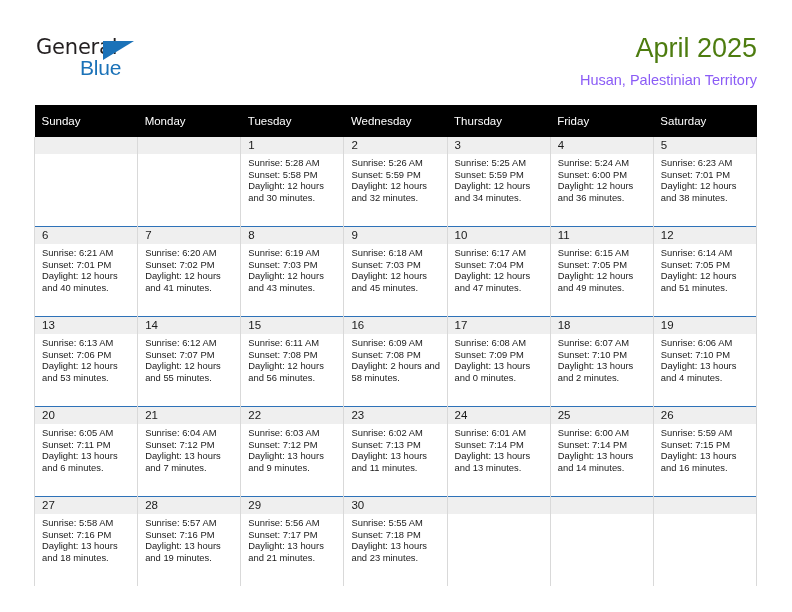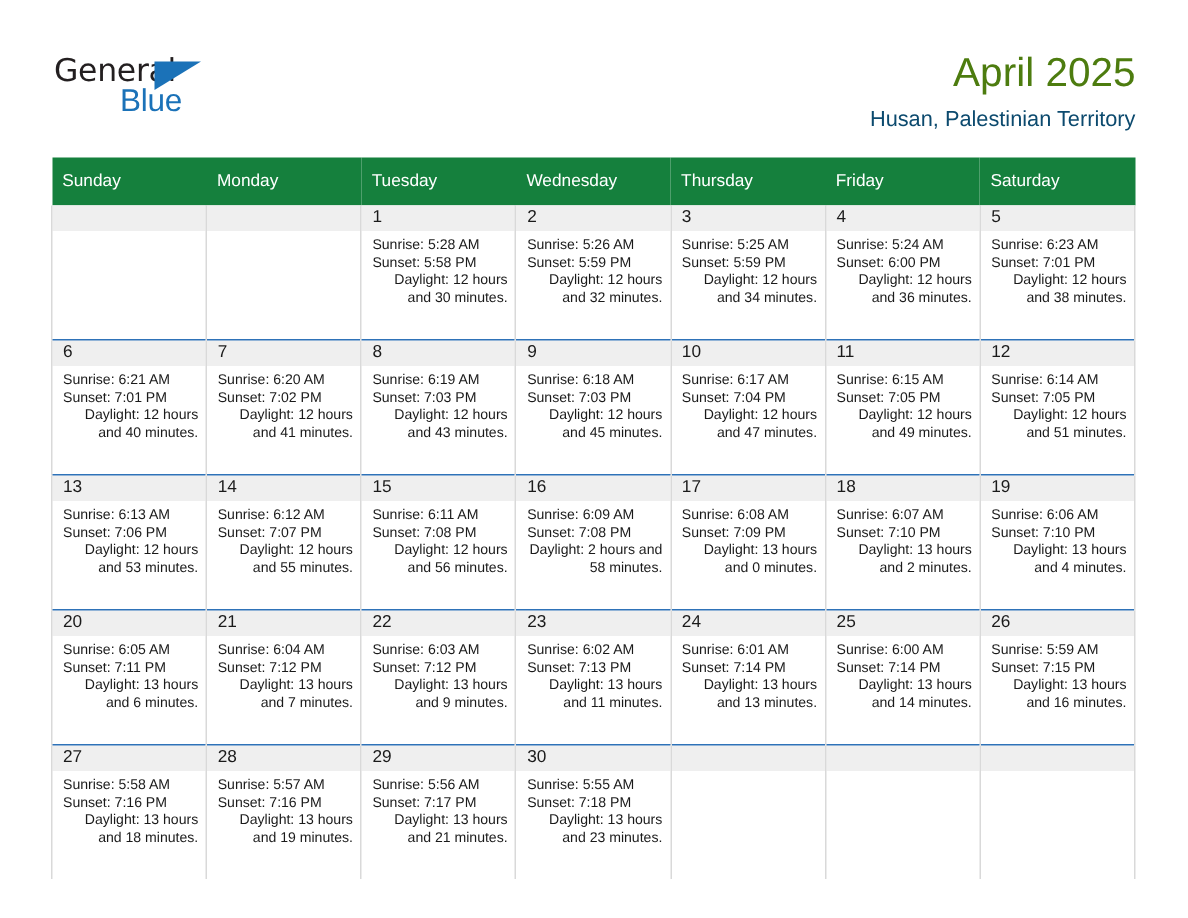--- a/index.html
+++ b/index.html
@@ -79,39 +79,39 @@
   .cal-title {
     font-size: 27px;
     color: #4d7c0f;
     font-weight: 400;
     line-height: 32px;
     white-space: nowrap;
   }
   .cal-subtitle {
     margin-top: 7px;
     font-size: 14.5px;
-    color: #0c4a6e;
+    color: #8b5cf6;
     font-weight: 400;
     line-height: 18px;
     white-space: nowrap;
     text-align: center;
   }
 
   
   .calendar {
     position: absolute;
     left: 34px;
     top: 105px;
     width: 723px;
     border-collapse: collapse;
     table-layout: fixed;
   }
 
   .calendar th {
-    background: #15803d;
+    background: #000000;
     color: #ffffff;
     font-size: 11.5px;
     font-weight: 400;
     text-align: left;
     padding: 6px 0 6px 7px;
     height: 20px;
     border: none;
   }
 
   .calendar td {
@@ -146,21 +146,20 @@
     padding: 3px 5px 0 7px;
     font-size: 9.4px;
     line-height: 11.6px;
     color: #1a1a1a;
   }
   .cell-body div {
     white-space: nowrap;
   }
   .cell-body .daylight-line {
     white-space: normal;
-    text-align: right;
   }
 </style>
 </head>
 <body>
 
 <div class="page">
 
   <div class="header">
 
     <div class="logo">

